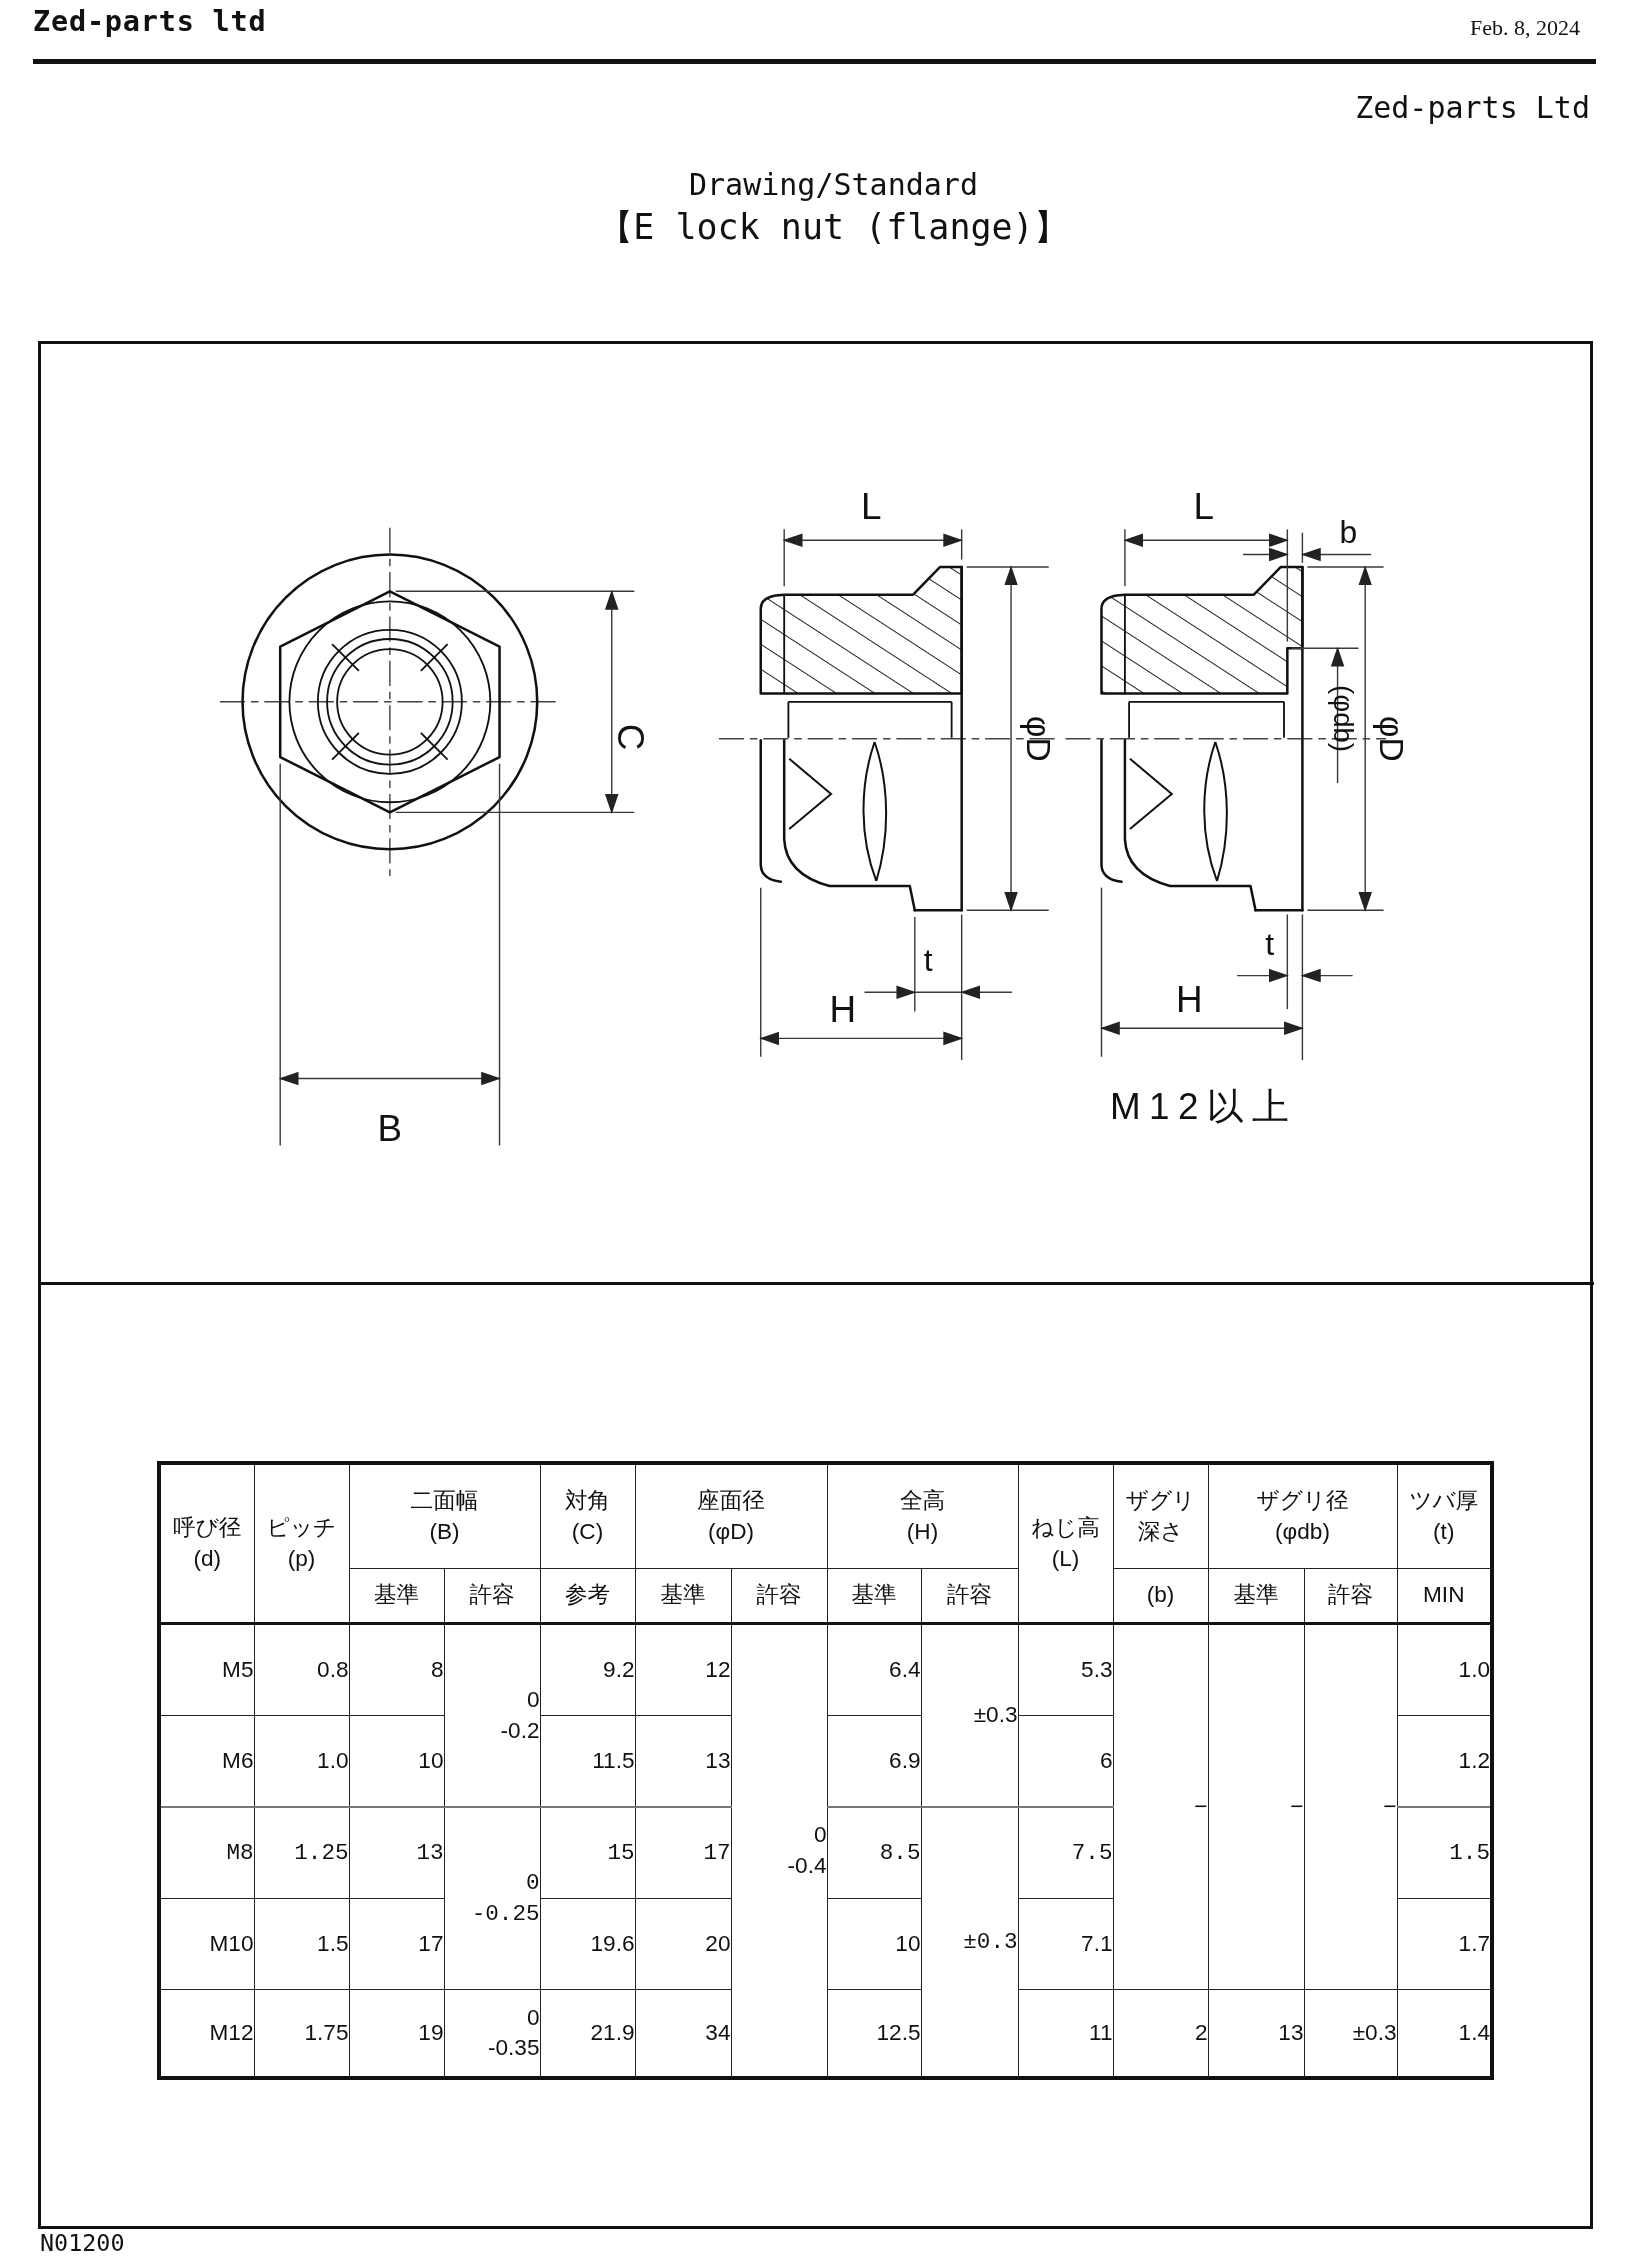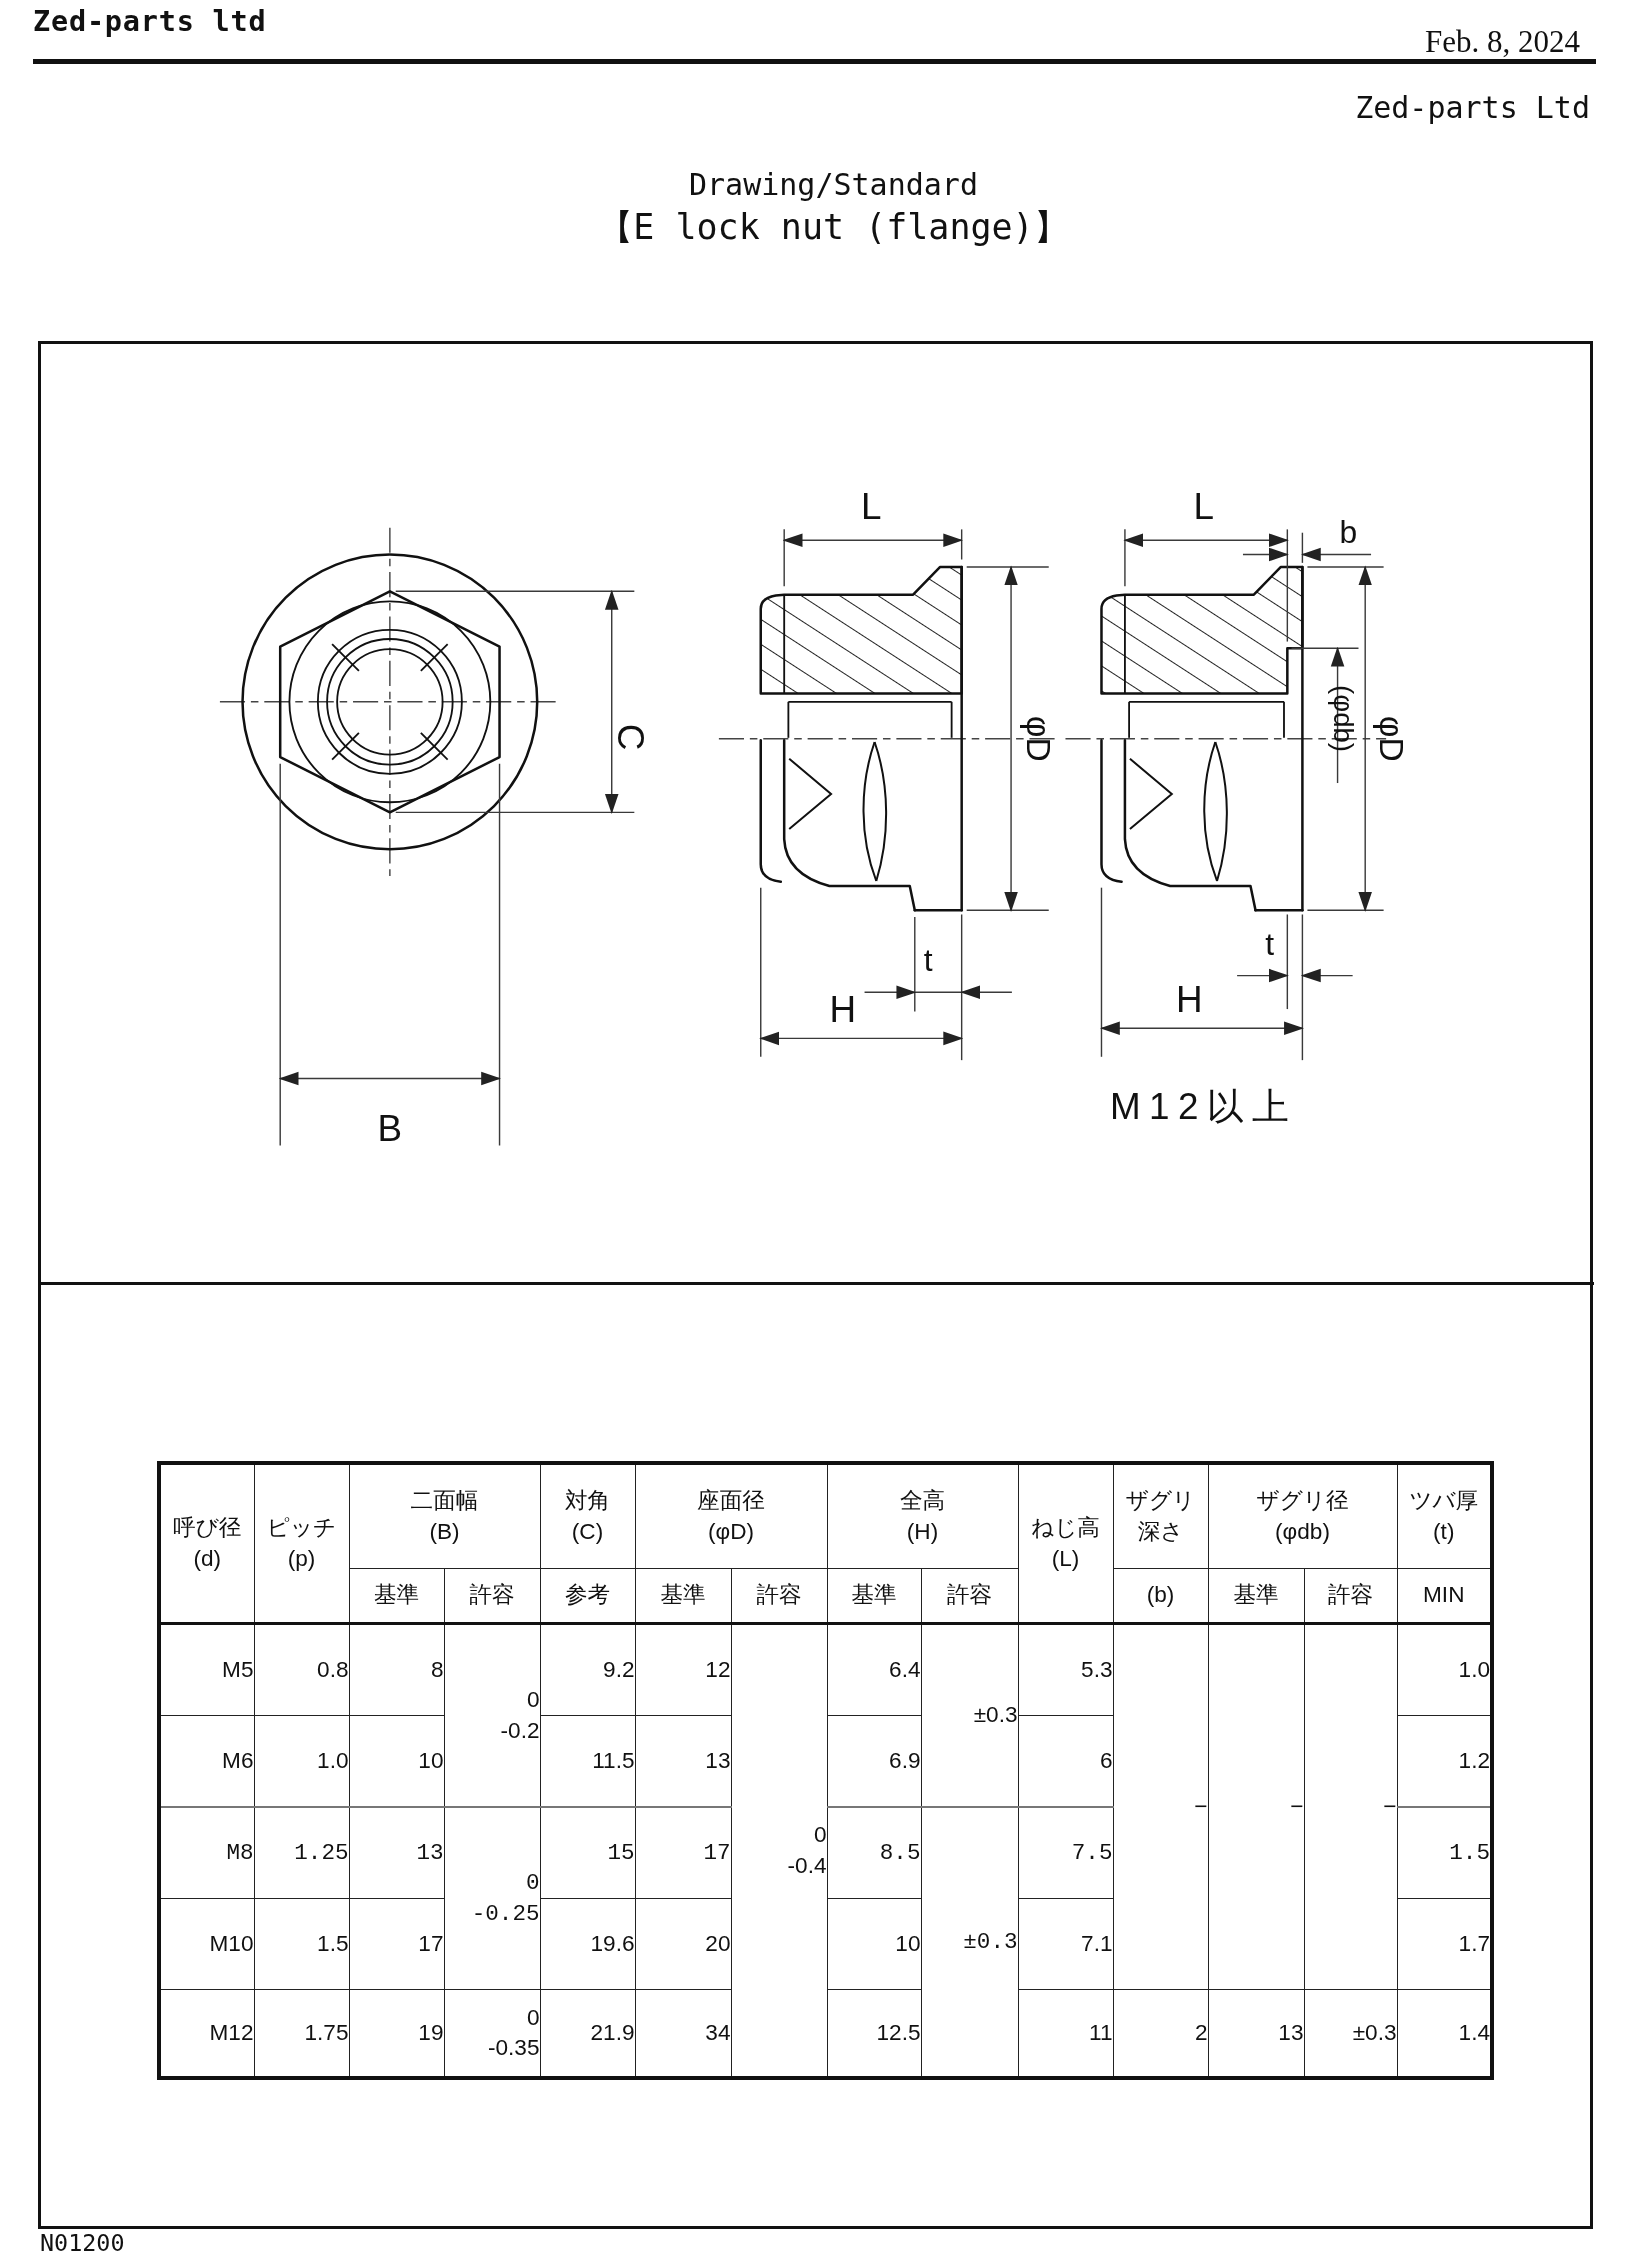--- a/index.html
+++ b/index.html
@@ -1,19 +1,19 @@
 <!DOCTYPE html>
 <html style="font-size:13.4px"><head>
 <meta charset="utf-8">
 <style>
   html,body{margin:0;padding:0;background:#ffffff;}
   body{width:1630px;height:2261px;position:relative;font-family:"Liberation Sans",sans-serif;color:#111;}
   .abs{position:absolute;}
   .hdr-left{left:33px;top:5px;font-size:28.5px;font-weight:bold;font-family:"DejaVu Sans Mono",monospace;letter-spacing:0.8px;}
-  .hdr-date{right:50px;top:24px;font-size:31px;font-family:"Liberation Serif",serif;}
+  .hdr-date{right:50px;top:15px;font-size:22px;font-family:"Liberation Serif",serif;}
   .hdr-rule{left:33px;top:59px;width:1563px;height:5px;background:#111;}
   .company{right:40px;top:90px;font-size:30px;font-family:"DejaVu Sans Mono",monospace;}
   .doc-type{left:0;top:167px;width:1667px;text-align:center;font-size:30px;font-family:"DejaVu Sans Mono",monospace;}
   .doc-title{left:0;top:204px;width:1667px;text-align:center;font-size:35px;font-family:"DejaVu Sans Mono",monospace;}
   .frame{left:38px;top:341px;width:1549px;height:1882px;border:3.3px solid #111;}
   .divider{left:38px;top:1282px;width:1556px;height:3.3px;background:#111;}
   .footer-code{left:40px;top:2229px;font-size:23.4px;font-family:"DejaVu Sans Mono",monospace;}
 
   svg.drawing{position:absolute;left:38px;top:341px;}
   svg .outline{stroke:#111;stroke-width:3;fill:none;stroke-linejoin:round;stroke-linecap:round;}

